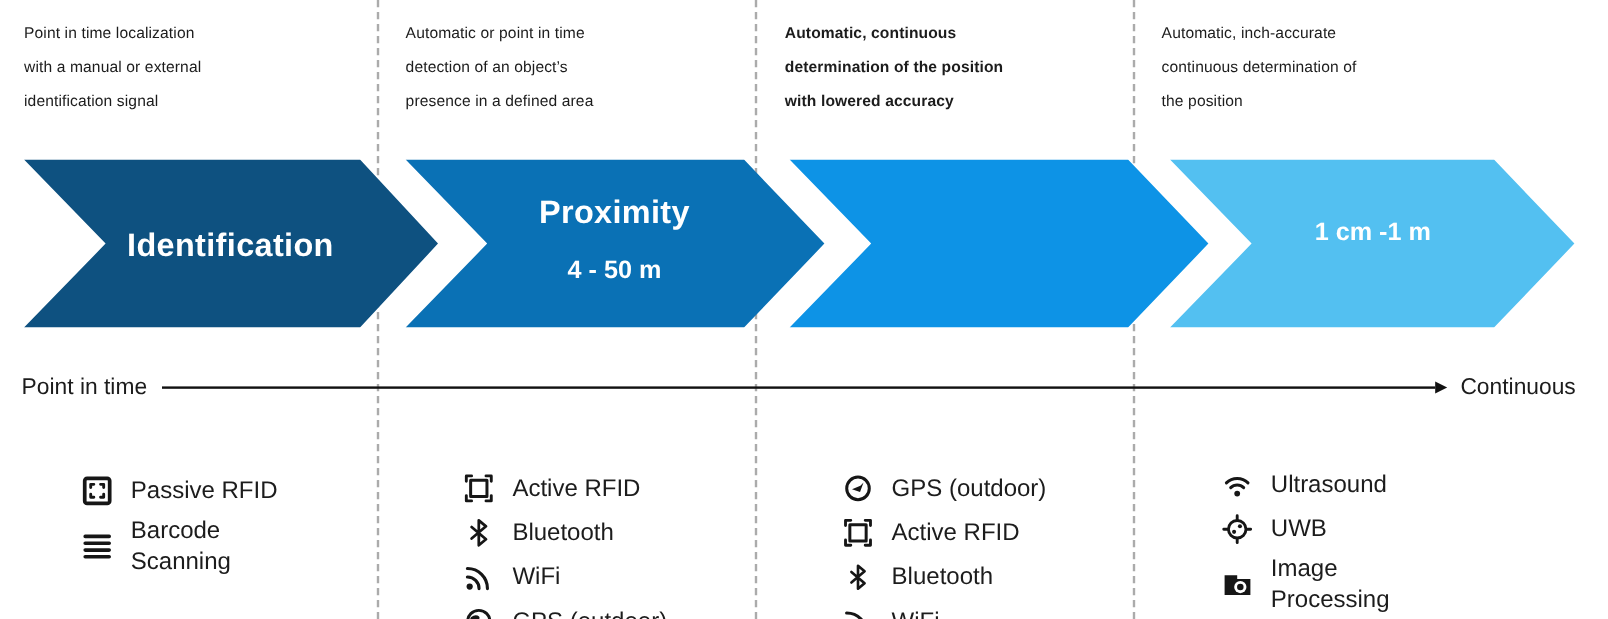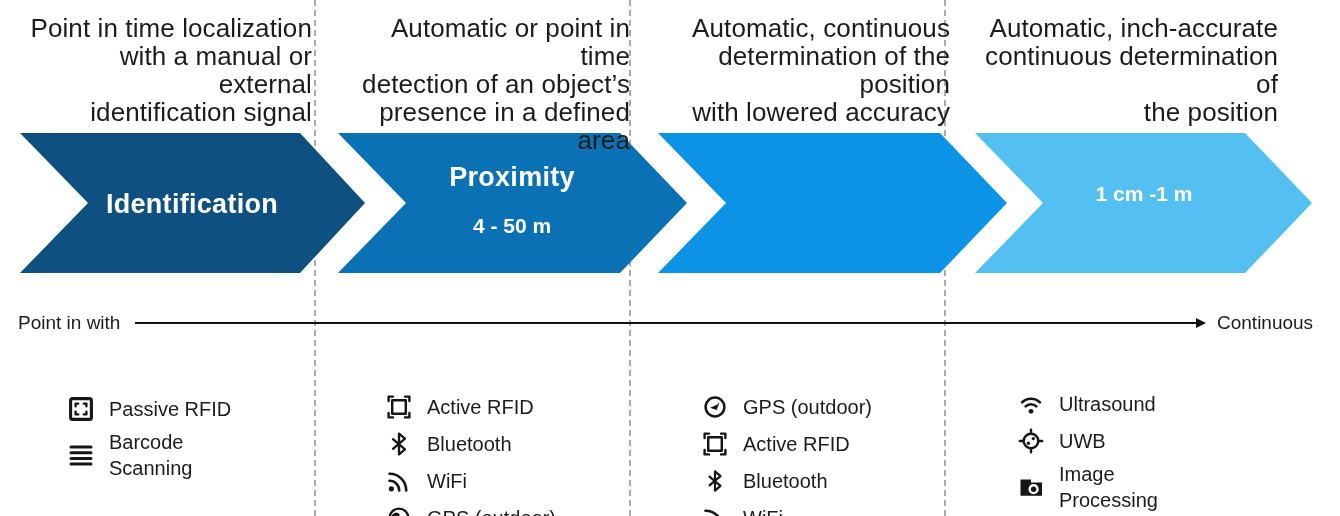--- a/index.html
+++ b/index.html
@@ -3,24 +3,24 @@
 <meta charset="utf-8">
 <style>
   html,body{margin:0;padding:0;background:#ffffff;}
   .canvas{
     position:relative;width:1340px;height:516px;background:#ffffff;overflow:hidden;
     font-family:"Liberation Sans", sans-serif;color:#1c1c1c;
   }
   .divider{position:absolute;top:0;height:516px;width:0;border-left:2px dashed #ababab;z-index:1;}
   #div1{left:314px;} #div2{left:629px;} #div3{left:944px;}
 
-  .desc{position:absolute;top:14px;font-size:26px;line-height:28px;white-space:pre-line;z-index:3;letter-spacing:.1px;text-align:right;}
+  .desc{position:absolute;top:14px;font-size:13px;line-height:28px;white-space:pre-line;z-index:3;letter-spacing:.1px;}
   #desc0{left:20px;width:292px;}
   #desc1{left:338px;width:292px;}
-  #desc2{left:654px;width:296px;}
+  #desc2{left:654px;width:296px;font-weight:bold;}
   #desc3{left:968px;width:310px;}
 
   #arrow-band{position:absolute;left:0;top:133px;z-index:2;}
 
   .stage-text{position:absolute;width:320px;display:flex;flex-direction:column;align-items:center;color:#ffffff;z-index:3;text-align:center;}
   .stage-title{font-size:27px;font-weight:600;line-height:32px;letter-spacing:.3px;}
   .stage-range{font-size:21px;font-weight:700;line-height:26px;margin-top:20px;}
   #st0{left:32px;top:188px;}
   #st1{left:352px;top:161px;}
   #st2{left:668px;top:161px;}
@@ -79,21 +79,21 @@
     <div class="stage-title">Identification</div>
   </div>
   <div class="stage-text" id="st1">
     <div class="stage-title">Proximity</div>
     <div class="stage-range">4 - 50 m</div>
   </div>
   <div class="stage-text" id="st3">
     <div class="stage-range">1 cm -1 m</div>
   </div>
 
-  <div class="axis-label" id="axis-left">Point in with</div>
+  <div class="axis-label" id="axis-left">Point in time</div>
   <div class="axis-line"></div>
   <div class="axis-head"></div>
   <div class="axis-label" id="axis-right">Continuous</div>
 
   <div class="tech-list" id="list0">
     <div class="tech-item">
       <span class="ticon">
         <svg class="ic" width="26" height="26" viewBox="0 0 26 26">
           <rect class="stroke" x="2.6" y="2.6" width="20.8" height="20.8" rx="2" stroke-width="3.1"></rect>
           <path class="stroke" stroke-width="2.4" d="M7.6 10.2 V7.6 H10.2 M15.8 7.6 H18.4 V10.2 M18.4 15.8 V18.4 H15.8 M10.2 18.4 H7.6 V15.8"></path>

